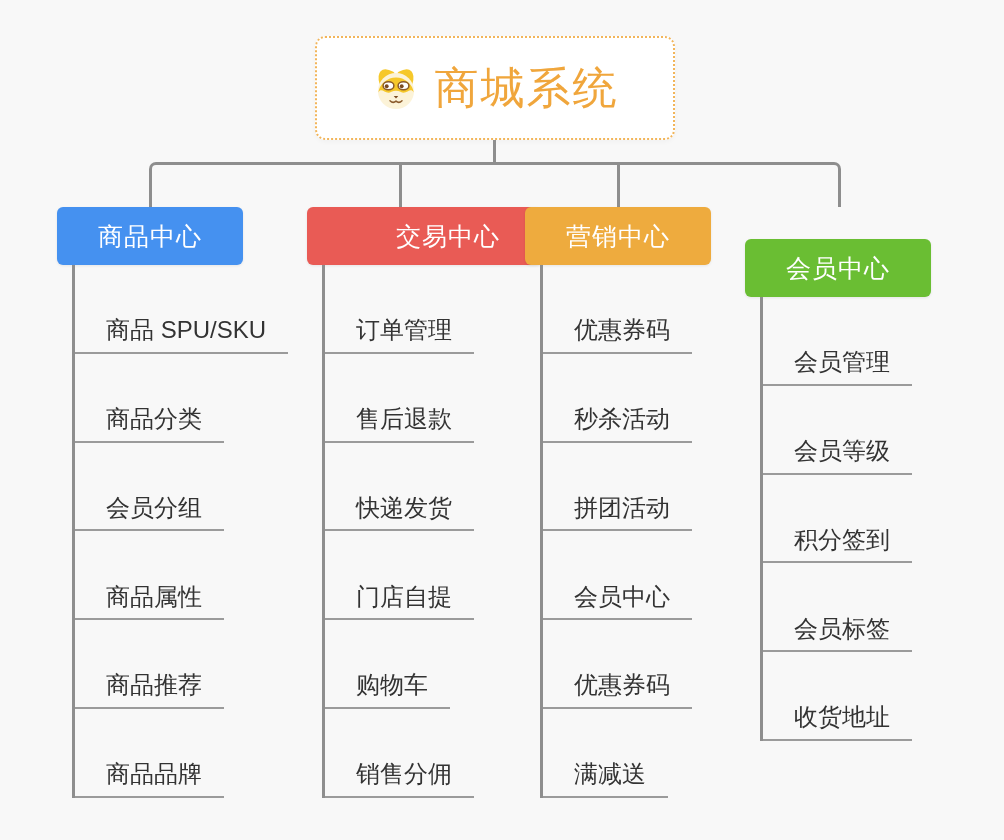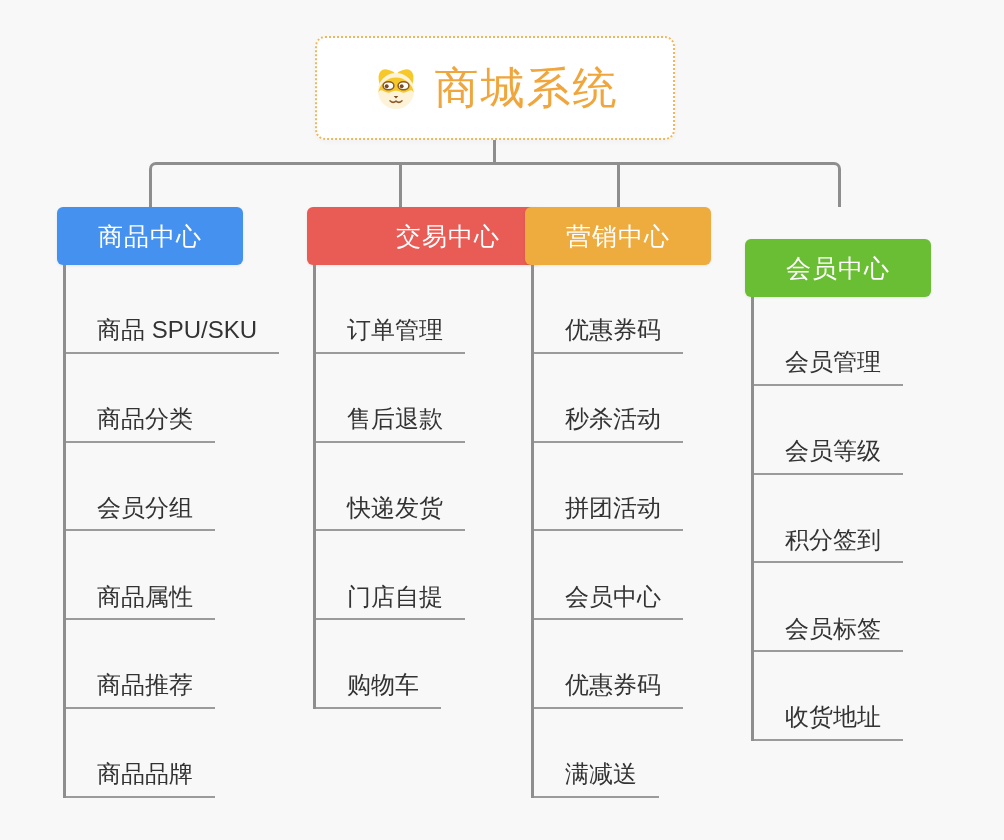--- a/index.html
+++ b/index.html
@@ -36,21 +36,21 @@
   .col-0{left:57px;}
   .col-1{left:307px;}
   .col-2{left:525px;}
   .col-3{left:745px;}
   .node{
     width:186px;height:58px;border-radius:6px;
     display:flex;align-items:center;justify-content:center;
     box-shadow:0 1px 3px rgba(0,0,0,0.08);
   }
   .node-label{color:#ffffff;font-size:25px;letter-spacing:1px;line-height:1;}
-  .leaves{margin-left:6px;border-left:3px solid #8e8e8e;width:max-content;}
+  .leaves{margin-left:15px;border-left:3px solid #8e8e8e;width:max-content;}
   .leaf{height:88.8px;display:flex;align-items:flex-end;}
   .leaf-label{
     font-size:24px;color:#333333;line-height:1.15;white-space:nowrap;
     padding:0 22px 8px 31px;border-bottom:2px solid #9b9b9b;
   }
 </style>
 </head>
 <body>
 
 <div class="canvas">
@@ -122,20 +122,23 @@
           </div>
           <div class="leaf">
             <span class="leaf-label">快递发货</span>
           </div>
           <div class="leaf">
             <span class="leaf-label">门店自提</span>
           </div>
           <div class="leaf">
             <span class="leaf-label">购物车</span>
           </div>
+          <div class="leaf">
+            <span class="leaf-label">销售分佣</span>
+          </div>
         </div>
   </div>
 
   <div class="column col-2">
     <div class="node" style="background: rgb(238, 171, 62);">
       <span class="node-label">营销中心</span>
     </div>
     <div class="leaves">
           <div class="leaf">
             <span class="leaf-label">优惠券码</span>

